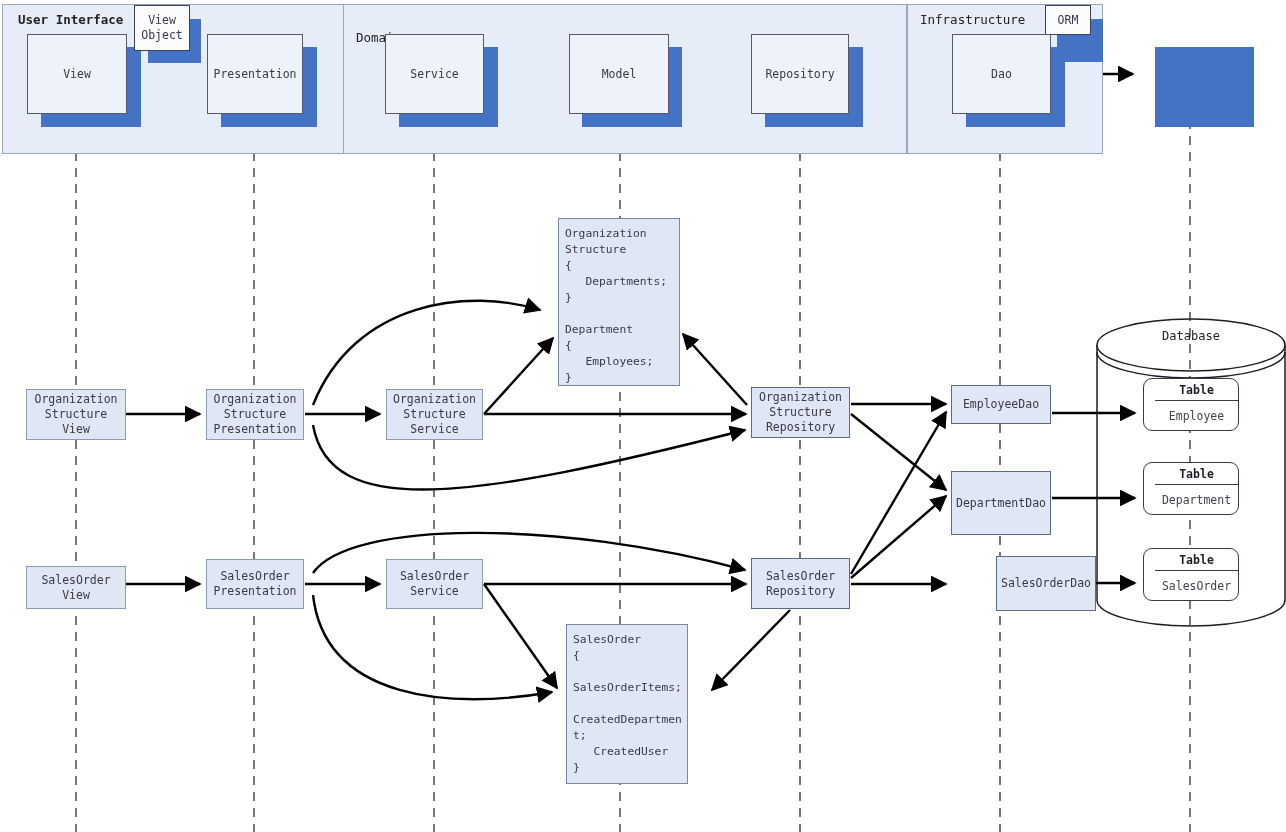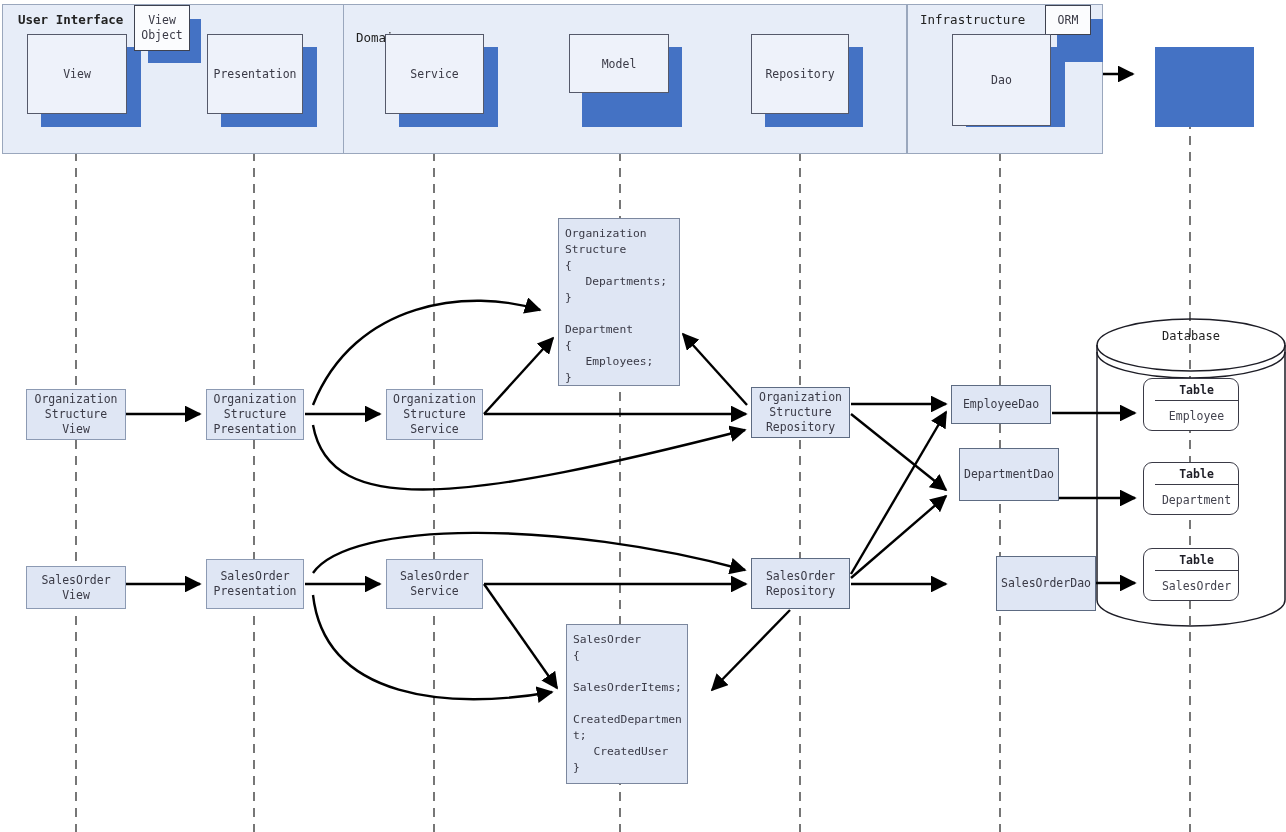--- a/index.html
+++ b/index.html
@@ -105,24 +105,24 @@
   <div class="shadow" style="left:765px;top:47px;width:98px;height:80px;"></div>
   <div class="shadow" style="left:1057px;top:19px;width:46px;height:43px;"></div>
   <div class="shadow" style="left:966px;top:47px;width:99px;height:80px;"></div>
   <div class="shadow" style="left:1155px;top:47px;width:99px;height:80px;"></div>
 
   <div class="white-node" style="left:27px;top:34px;width:100px;height:80px;">View</div>
   <div class="plain-node" style="left:134px;top:5px;width:56px;height:46px;white-space:pre-line;text-align:center;line-height:15px;">View
 Object</div>
   <div class="white-node" style="left:207px;top:34px;width:96px;height:80px;">Presentation</div>
   <div class="white-node" style="left:385px;top:34px;width:99px;height:80px;">Service</div>
-  <div class="white-node" style="left:569px;top:34px;width:100px;height:59px;">Model</div>
+  <div class="white-node" style="left:569px;top:34px;width:100px;height:80px;">Model</div>
   <div class="white-node" style="left:751px;top:34px;width:98px;height:80px;">Repository</div>
   <div class="plain-node" style="left:1045px;top:5px;width:46px;height:30px;">ORM</div>
-  <div class="white-node" style="left:952px;top:34px;width:99px;height:92px;">Dao</div>
+  <div class="white-node" style="left:952px;top:34px;width:99px;height:80px;">Dao</div>
 
   <div class="node" style="left:26px;top:389px;width:100px;height:51px;">Organization
 Structure
 View</div>
   <div class="node" style="left:206px;top:389px;width:98px;height:51px;">Organization
 Structure
 Presentation</div>
   <div class="node" style="left:386px;top:389px;width:97px;height:51px;">Organization
 Structure
 Service</div>
@@ -133,21 +133,21 @@
   <div class="node" style="left:26px;top:566px;width:100px;height:43px;">SalesOrder
 View</div>
   <div class="node" style="left:206px;top:559px;width:98px;height:50px;">SalesOrder
 Presentation</div>
   <div class="node" style="left:386px;top:559px;width:97px;height:50px;">SalesOrder
 Service</div>
   <div class="node dark" style="left:751px;top:558px;width:99px;height:51px;">SalesOrder
 Repository</div>
 
   <div class="node dark" style="left:951px;top:385px;width:100px;height:39px;">EmployeeDao</div>
-  <div class="node dark" style="left:951px;top:448px;width:100px;height:53px;margin-left:8px;">DepartmentDao</div>
+  <div class="node dark" style="left:951px;top:471px;width:100px;height:64px;">DepartmentDao</div>
   <div class="node dark" style="left:951px;top:556px;width:100px;height:55px;margin-left:45px;">SalesOrderDao</div>
 
   <div class="code-node" style="left:558px;top:218px;width:122px;height:168px;">Organization
 Structure
 {
    Departments;
 }
 
 Department
 {

